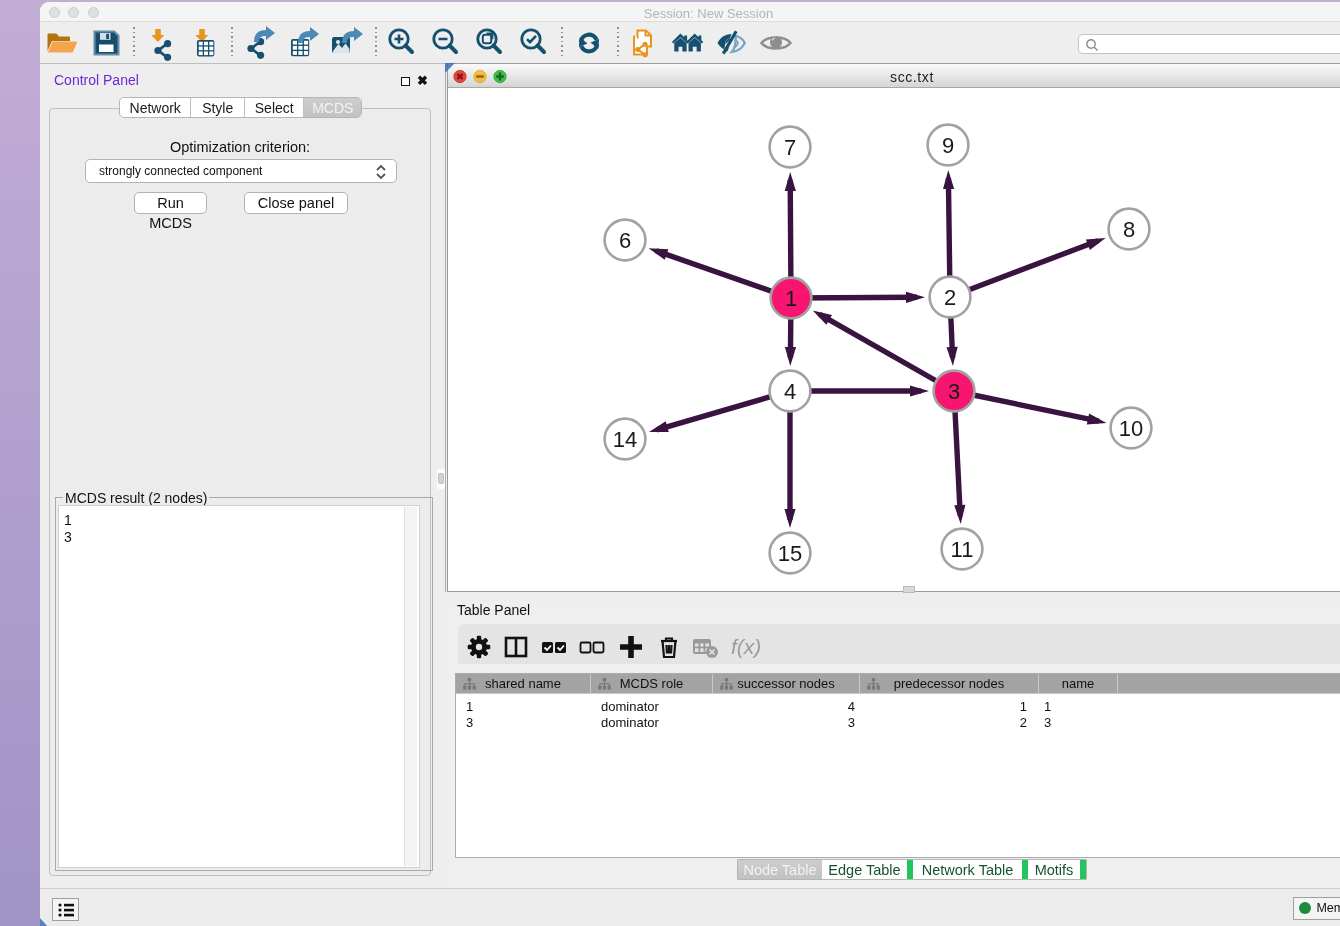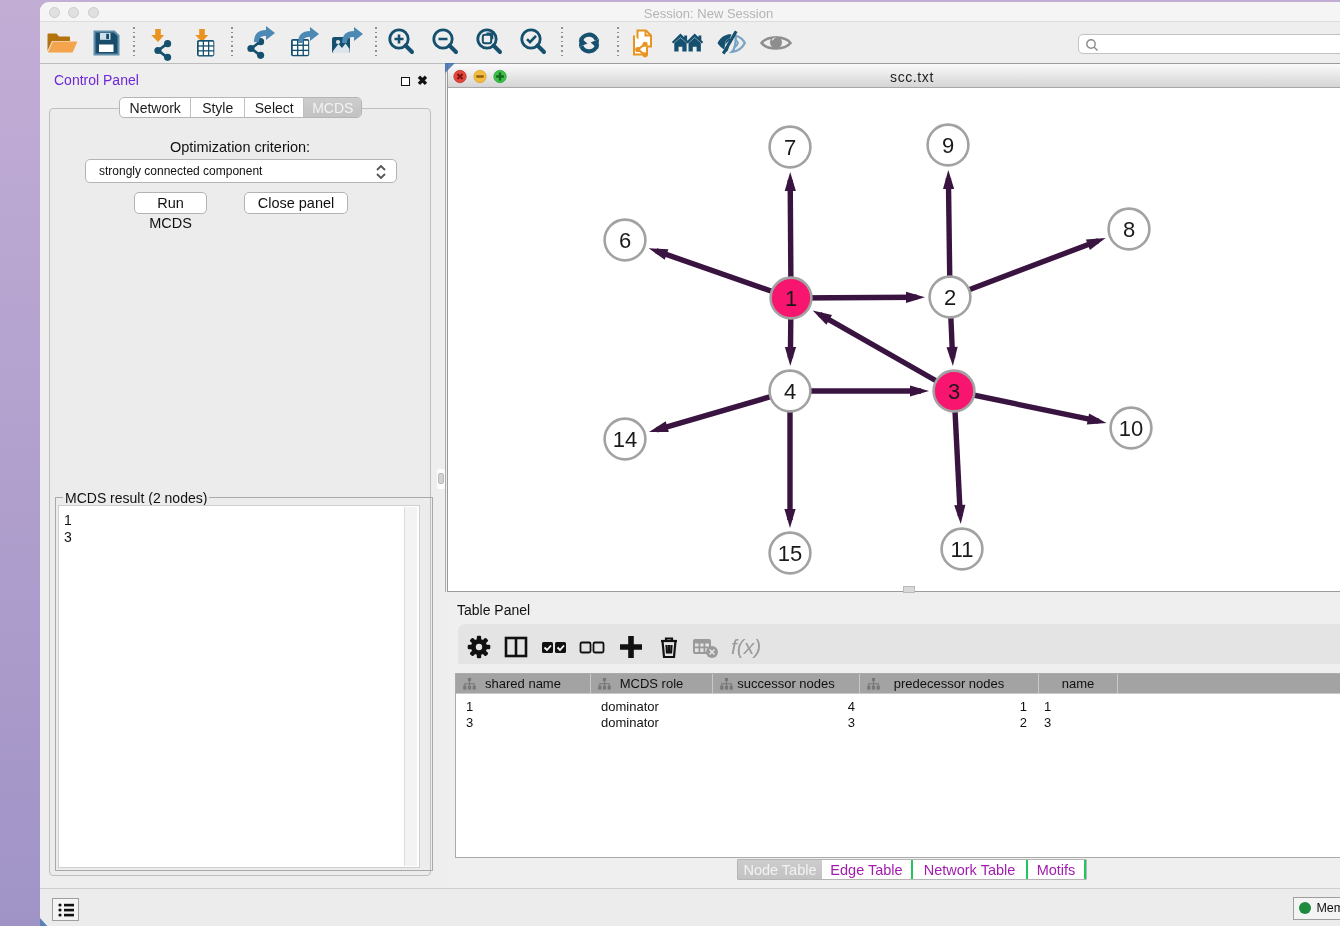--- a/index.html
+++ b/index.html
@@ -37,21 +37,21 @@
 #nettitle span{position:absolute;width:100%;text-align:center;top:5px;font-size:14px;color:#222;letter-spacing:0.6px;}
 
 #tpanel{position:absolute;left:407px;top:600px;width:930px;height:286px;background:#efefef;}
 #tphead{position:absolute;left:10px;top:0px;font-size:14px;color:#111;}
 #ttoolbar{position:absolute;left:11px;top:22px;width:912px;height:40px;background:#e4e4e4;border-radius:7px 7px 0 0;}
 #ttable{position:absolute;left:8px;top:71px;width:915px;height:185px;background:#fff;border:1px solid #ababab;}
 #thead{position:absolute;left:0;top:0;width:100%;height:20px;background:#a3a3a3;border-bottom:1px solid #c9c9c9;}
 .th{position:absolute;top:0;height:20px;border-right:1px solid #c9c9c9;font-size:13px;color:#111;text-align:center;line-height:20px;}
 .td{position:absolute;font-size:13px;color:#111;}
 #ttabs{position:absolute;left:290px;top:257px;height:21px;border:1px solid #b5b5b5;border-radius:1px;background:#fff;display:flex;overflow:hidden;}
-#ttabs .seg{height:100%;border-right:2px solid #22c55e;display:flex;align-items:center;justify-content:center;font-size:14.5px;color:#a21caf;}
+#ttabs .seg{height:100%;border-right:6px solid #22c55e;display:flex;align-items:center;justify-content:center;font-size:14.5px;color:#14532d;}
 #ttabs .seg:first-child{background:linear-gradient(#cdcdcd,#c2c2c2);color:#f3f3f3;border-right:none;}
 
 #statusbar{position:absolute;left:0;top:886px;width:100%;height:38px;background:#ececec;border-top:1px solid #cfcfcf;}
 #listbtn{position:absolute;left:12px;top:9px;width:27px;height:23px;background:#f4f4f4;border:1px solid #9f9f9f;}
 #membtn{position:absolute;right:9px;top:8px;width:75px;height:23px;background:#f4f4f4;border:1px solid #9f9f9f;font-size:12.5px;color:#111;text-align:center;line-height:21px;}
 #membtn i{display:inline-block;width:12px;height:12px;border-radius:50%;background:#1d8a3e;vertical-align:-2px;margin-right:5px;}
 text{font-family:"Liberation Sans",sans-serif;}
 </style>
 </head>
 <body>

